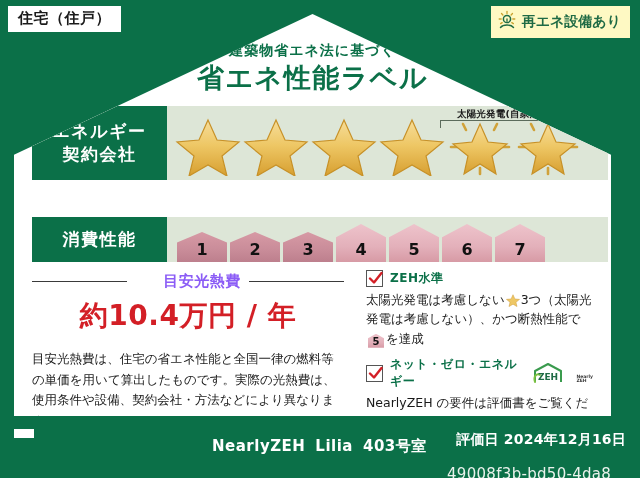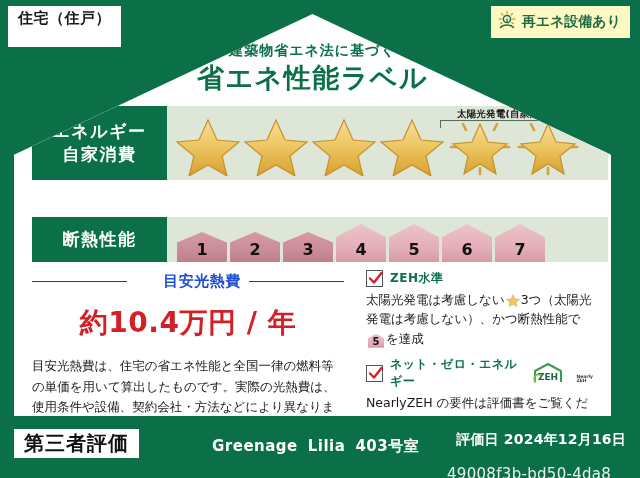--- a/index.html
+++ b/index.html
@@ -20,21 +20,21 @@
 
   
   .top-tag {
     position: absolute;
     left: 8px; top: 6px;
     background: #ffffff;
     color: #1a1a1a;
     font-size: 15px;
     font-weight: 700;
     letter-spacing: 0.5px;
-    padding: 4px 10px 20px 10px;
+    padding: 4px 10px 5px 10px;
     line-height: 1.1;
     z-index: 6;
   }
   
   .top-badge {
     position: absolute;
     right: 10px; top: 6px;
     background: #fef9c3;
     color: #1f6b45;
     font-size: 14px;
@@ -204,31 +204,31 @@
   }
   .cost-head .rule {
     flex: 1 1 auto;
     height: 1.5px;
     background: #3a3a3a;
   }
   .cost-head .cost-title {
     flex: 0 0 auto;
     font-size: 15px;
     font-weight: 700;
-    color: #1d4ed8;
+    color: #8b5cf6;
     letter-spacing: 0.5px;
     margin-left: 28px;
   }
   .cost-value {
     text-align: center;
     color: #d31f26;
     font-size: 28px;
     font-weight: 700;
     letter-spacing: 0.5px;
-    margin-top: 13px;
+    margin-top: 6px;
   }
   .cost-note {
     margin-top: 14px;
     font-size: 12.5px;
     line-height: 1.65;
     color: #1a1a1a;
     letter-spacing: 0px;
   }
 
   .zeh-block { margin-bottom: 8px; }
@@ -345,21 +345,21 @@
     <div class="card-inner">
 
       <div class="title-wrap">
         <div class="title-sub">建築物省エネ法に基づく</div>
         <div class="title-main">省エネ性能ラベル</div>
       </div>
 
       <div class="band band-energy">
         <div class="band-label">
           <span>エネルギー</span>
-          <span>自家消費</span>
+          <span>契約会社</span>
         </div>
         <div class="band-body">
           <div class="stars-row">
             <div class="star-cell">
               <svg width="66" height="62" viewBox="0 0 66 62">
                 <defs>
                   <linearGradient id="sg" x1="0" y1="0" x2="0" y2="1">
                     <stop offset="0%" stop-color="#f6dd9a"></stop>
                       <stop offset="45%" stop-color="#eec765"></stop>
                     <stop offset="100%" stop-color="#d79f30"></stop>
@@ -407,21 +407,21 @@
                 <polygon points="33,10 41,28 60,30 45,42 49,60 33,50 17,60 21,42 6,30 25,28" fill="url(#sg)" stroke="#c79128" stroke-width="1.2"></polygon>
               </svg>
             </div>
           </div>
           <div class="solar-note">太陽光発電(自家消費)分</div>
           <div class="solar-bracket"></div>
         </div>
       </div>
 
       <div class="band band-insul">
-        <div class="band-label">断熱性能</div>
+        <div class="band-label">消費性能</div>
         <div class="band-body">
           <div class="chips-row">
             <div class="chip small">1</div>
             <div class="chip small">2</div>
             <div class="chip small">3</div>
             <div class="chip large">4</div>
             <div class="chip large">5</div>
             <div class="chip large">6</div>
             <div class="chip large">7</div>
           </div>
@@ -504,24 +504,23 @@
         <circle cx="10" cy="9" r="3.6" fill="none" stroke="#1f6b45" stroke-width="1.5"></circle>
         <path d="M10,9 L10,11.2" stroke="#1f6b45" stroke-width="1.3" stroke-linecap="round"></path>
         <path d="M3.5,17.5 C6,14.2 14,14.2 16.5,17.5" fill="none" stroke="#1f6b45" stroke-width="1.4" stroke-linecap="round"></path>
       </svg>
     </span>
     <span>再エネ設備あり</span>
   </div>
 
   <div class="bottom-bar">
     <div class="bels-plate">
-      <span class="bels-jp">第三者評価</span>
     </div>
     <div class="bldg-name">
-      <span>Greenage</span><span class="gap"></span><span>Lilia</span><span class="gap"></span><span>403号室</span>
+      <span>NearlyZEH</span><span class="gap"></span><span>Lilia</span><span class="gap"></span><span>403号室</span>
     </div>
     <div class="eval-wrap">
       <div class="eval-date">評価日 2024年12月16日</div>
       <div class="eval-id">49008f3b-bd50-4da8</div>
     </div>
   </div>
 
 </div>
 
 </body></html>

